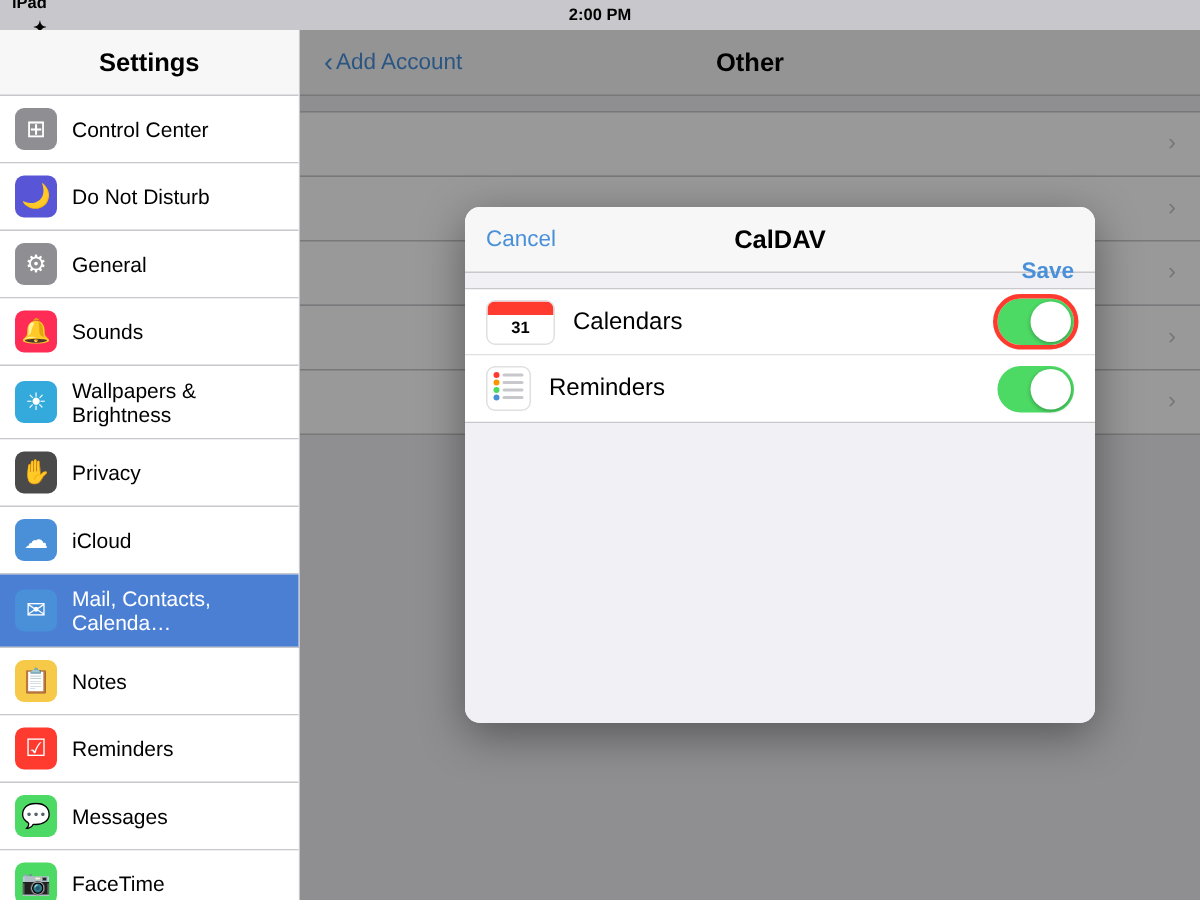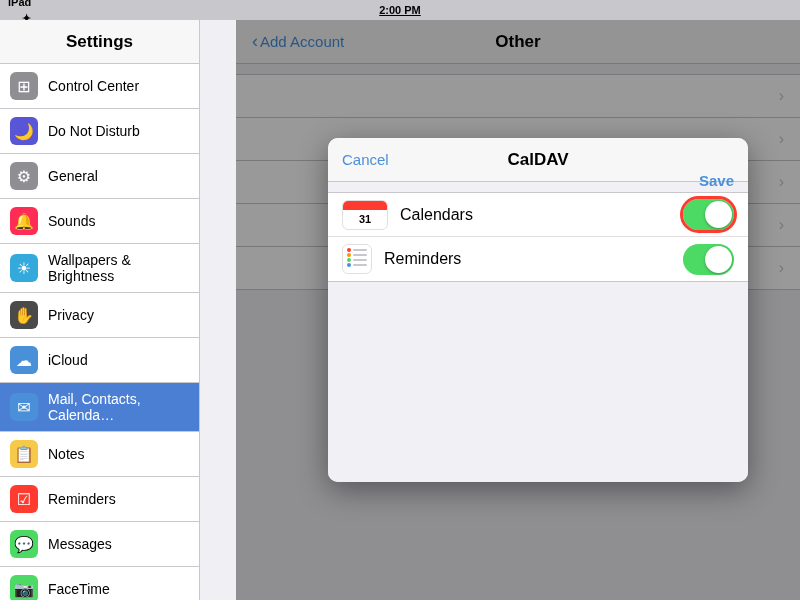--- a/index.html
+++ b/index.html
@@ -20,29 +20,28 @@
       display: flex;
       align-items: center;
       justify-content: space-between;
       padding: 0 8px;
       font-size: 11px;
       font-weight: 600;
       color: #000;
       flex-shrink: 0;
     }
     .status-left { display: flex; align-items: flex-end; gap: 4px; flex-direction: column; }
-    .status-center { position: absolute; left: 50%; transform: translateX(-50%); text-decoration: underline; }
+    .status-center { position: absolute; left: 50%; transform: translateX(-50%); }
     .status-right { display: flex; align-items: center; gap: 4px; margin-top: 44px; }
 
     
     .main-layout {
       display: flex;
       flex: 1;
       overflow: hidden;
-      gap: 36px;
     }
 
     
     .sidebar {
       width: 200px;
       background: #efeff4;
       border-right: 1px solid #c8c8cc;
       overflow-y: auto;
       flex-shrink: 0;
     }

